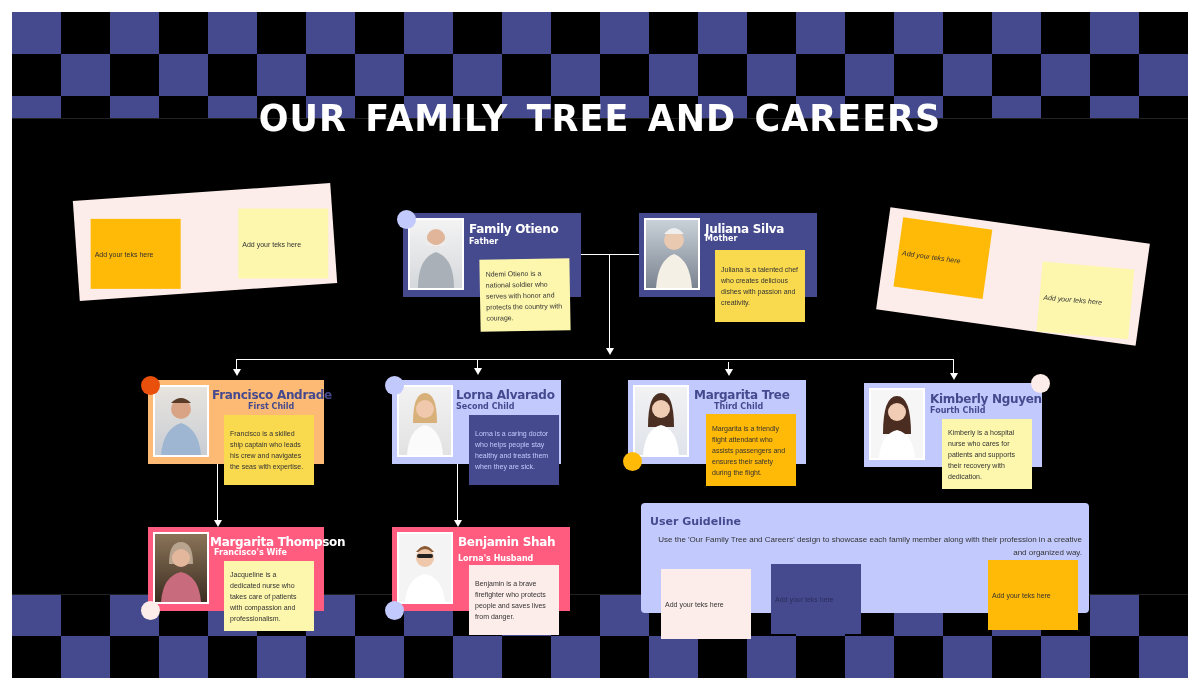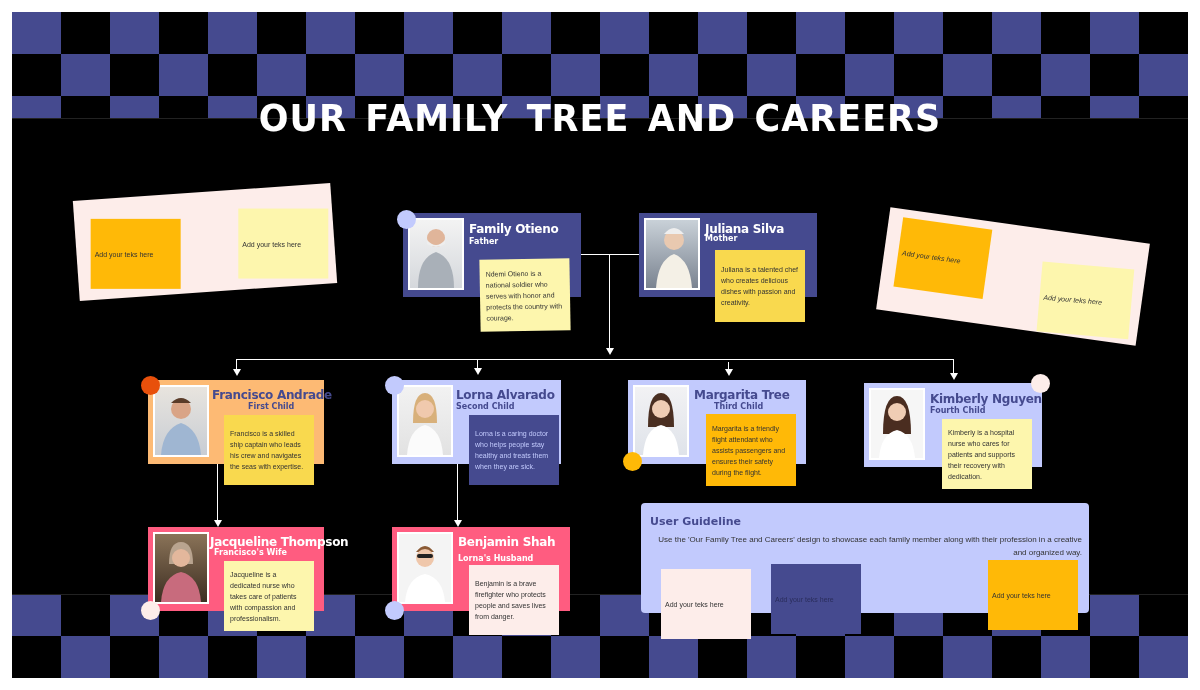--- a/index.html
+++ b/index.html
@@ -291,21 +291,21 @@
   <div class="dot" style="left:1019px;top:362px;width:19px;height:19px;background:#FDEDEA;"></div>
 
   <div class="card" style="left:136px;top:515px;width:176px;height:84px;background:#FF5C80;">
     <div class="photo" style="left:5px;top:5px;width:56px;height:72px;background:linear-gradient(#8a7358,#3d2e22);">
       <svg width="52" height="68" viewBox="0 0 52 68">
           <path d="M14 30 q0-22 12-22 q12 0 12 22z" fill="#b9a48f"></path>
           <circle cx="26" cy="24" r="9" fill="#e3b79c"></circle>
           <path d="M6 68 q2-26 20-30 q18 4 20 30z" fill="#c86b7d"></path>
         </svg>
     </div>
-    <div class="name" style="left:62px;top:8px;color:#fff;">Jacqueline Thompson</div>
+    <div class="name" style="left:62px;top:8px;color:#fff;">Margarita Thompson</div>
     <div class="role" style="left:66px;top:21px;color:#fff;">Francisco's Wife</div>
   </div>
   <div class="note desc" style="left:212px;top:549px;width:90px;height:70px;background:#FDF6AD;">
       <span>Jacqueline is a dedicated nurse who takes care of patients with compassion and professionalism.</span>
     </div>
   <div class="dot" style="left:129px;top:589px;width:19px;height:19px;background:#FDEDEA;"></div>
 
   <div class="card" style="left:380px;top:515px;width:178px;height:84px;background:#FF5C80;">
     <div class="photo" style="left:5px;top:5px;width:56px;height:72px;background:#f4f4f4;">
       <svg width="52" height="68" viewBox="0 0 52 68">

